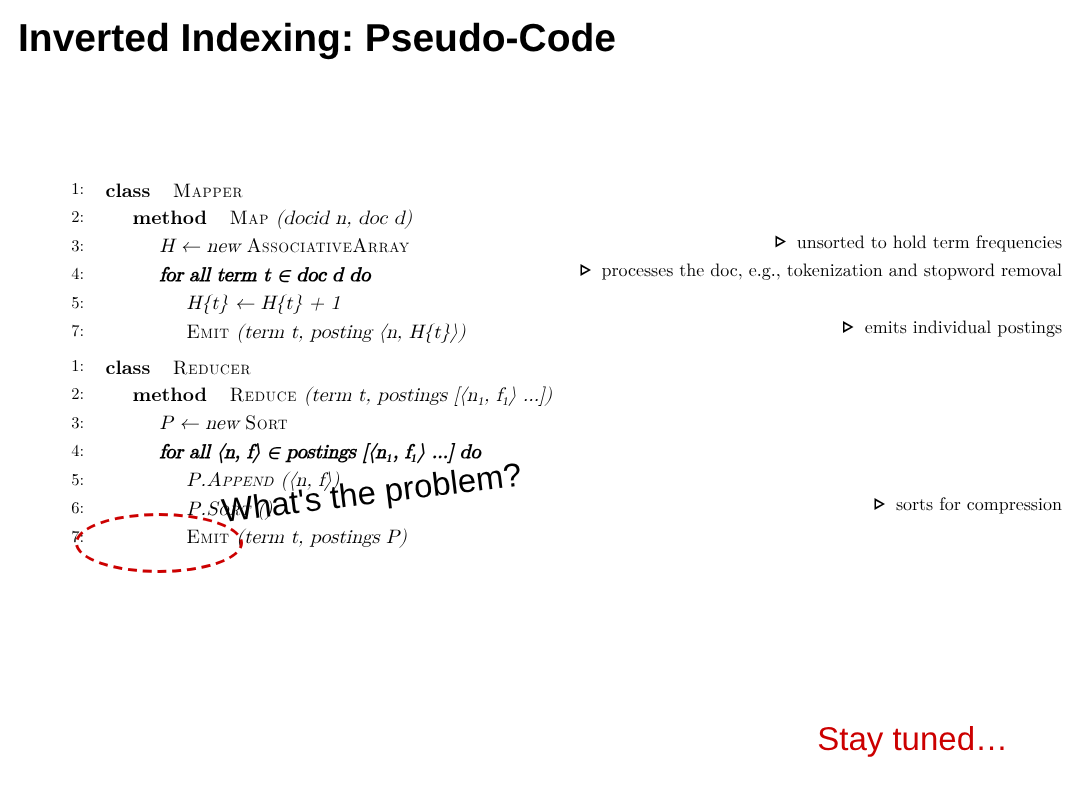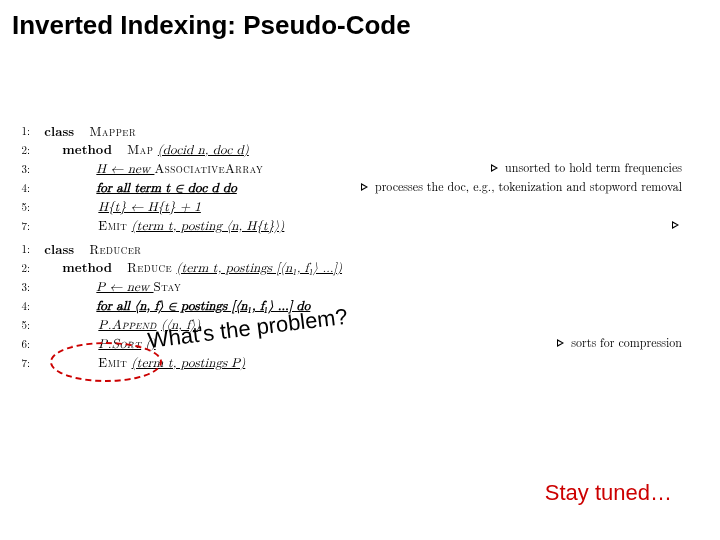--- a/index.html
+++ b/index.html
@@ -20,25 +20,25 @@
     position: absolute;
     top: 10px;
     left: 12px;
     font-size: 26px;
     font-weight: bold;
     color: #000;
   }
   .pseudo {
     position: absolute;
     top: 115px;
-    left: 2px;
+    left: 28px;
     width: 680px;
     font-family: "Latin Modern Roman", "Computer Modern", Georgia, serif;
     font-size: 13px;
-    line-height: 28px;
+    line-height: 15px;
     color: #000;
   }
   .line {
     position: relative;
     height: 19px;
     white-space: nowrap;
   }
   .ln {
     display: inline-block;
     width: 28px;
@@ -56,42 +56,42 @@
     right: 0;
     top: 0;
     font-size: 12px;
     color: #000;
   }
   .sc {
     font-variant: small-caps;
     letter-spacing: 0.5px;
   }
   .bold { font-weight: bold; }
-  .math { font-style: italic; font-family: "Latin Modern Math", Georgia, serif; text-decoration: underline; }
+  .math { font-style: italic; font-family: "Latin Modern Math", Georgia, serif; }
   .tri {
     display: inline-block;
     width: 0; height: 0;
     border-top: 4px solid transparent;
     border-bottom: 4px solid transparent;
     border-left: 7px solid #000;
     margin-right: 3px;
     position: relative;
   }
   .tri::after {
     content: "";
     display: block;
     position: absolute;
     left: -6px; top: -2.5px;
     width: 0; height: 0;
     border-top: 2.5px solid transparent;
     border-bottom: 2.5px solid transparent;
     border-left: 4.5px solid #fff;
   }
   .in1 { margin-left: 18px; }
-  .in2 { margin-left: 52px; }
+  .in2 { margin-left: 36px; }
   .in3 { margin-left: 54px; }
   .callout {
     position: absolute;
     left: 148px;
     top: 328px;
     font-family: Arial, Helvetica, sans-serif;
     font-size: 22px;
     color: #000;
     transform: rotate(-7deg);
     transform-origin: left center;
@@ -171,20 +171,21 @@
       </span>
     </div>
     <div class="line">
       <span class="ln">7:</span>
       <span class="content in3">
         <span class="sc">Emit</span>
         <span class="math">(term t, posting ⟨n, H{t}⟩)</span>
       </span>
       <span class="comment">
         <span class="tri"></span>
+        <span>emits individual postings</span>
       </span>
     </div>
 
     <div class="block2"></div>
     <div class="line">
       <span class="ln">1:</span>
       <span class="content">
         <span class="bold">class</span>
         <span>&nbsp;</span>
         <span class="sc">Reducer</span>
@@ -196,21 +197,21 @@
         <span class="bold">method</span>
         <span>&nbsp;</span>
         <span class="sc">Reduce</span>
         <span class="math">(term t, postings [⟨n₁, f₁⟩ …])</span>
       </span>
     </div>
     <div class="line">
       <span class="ln">3:</span>
       <span class="content in2">
         <span class="math">P ← new </span>
-        <span class="sc">Stay</span>
+        <span class="sc">Sort</span>
       </span>
     </div>
     <div class="line">
       <span class="ln">4:</span>
       <span class="content in2">
         <span class="bold math">for all ⟨n, f⟩ ∈ postings [⟨n₁, f₁⟩ …] do</span>
       </span>
     </div>
     <div class="line">
       <span class="ln">5:</span>

